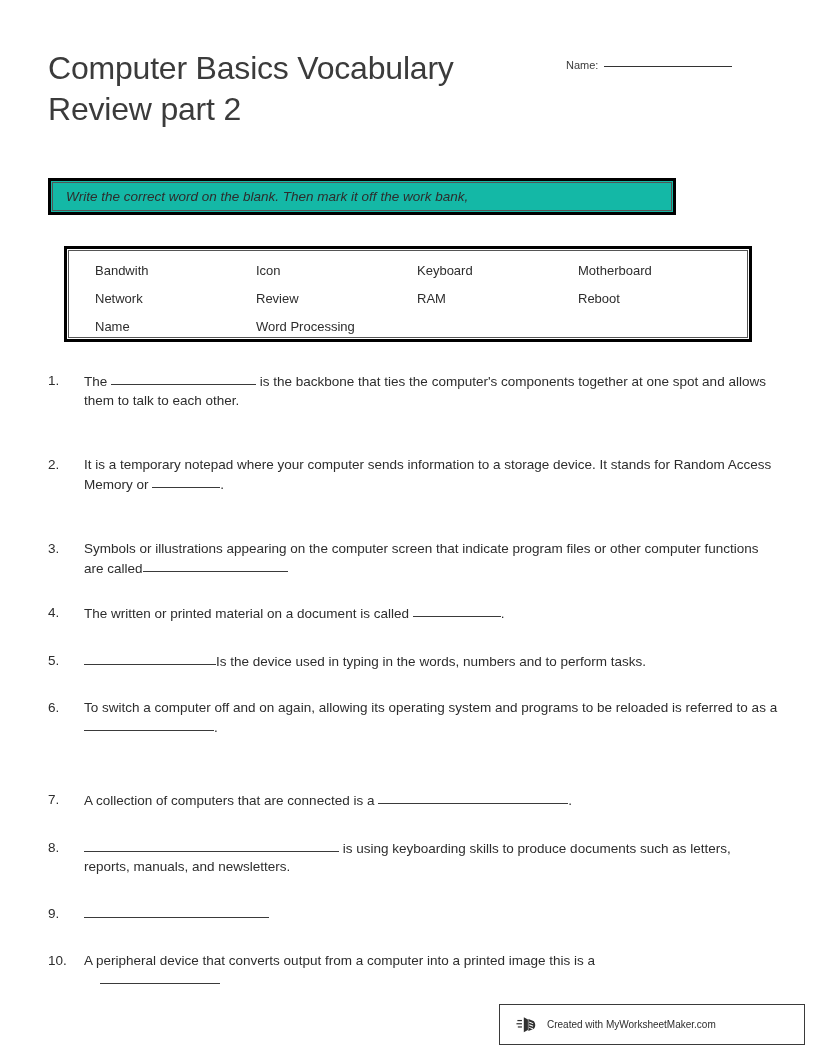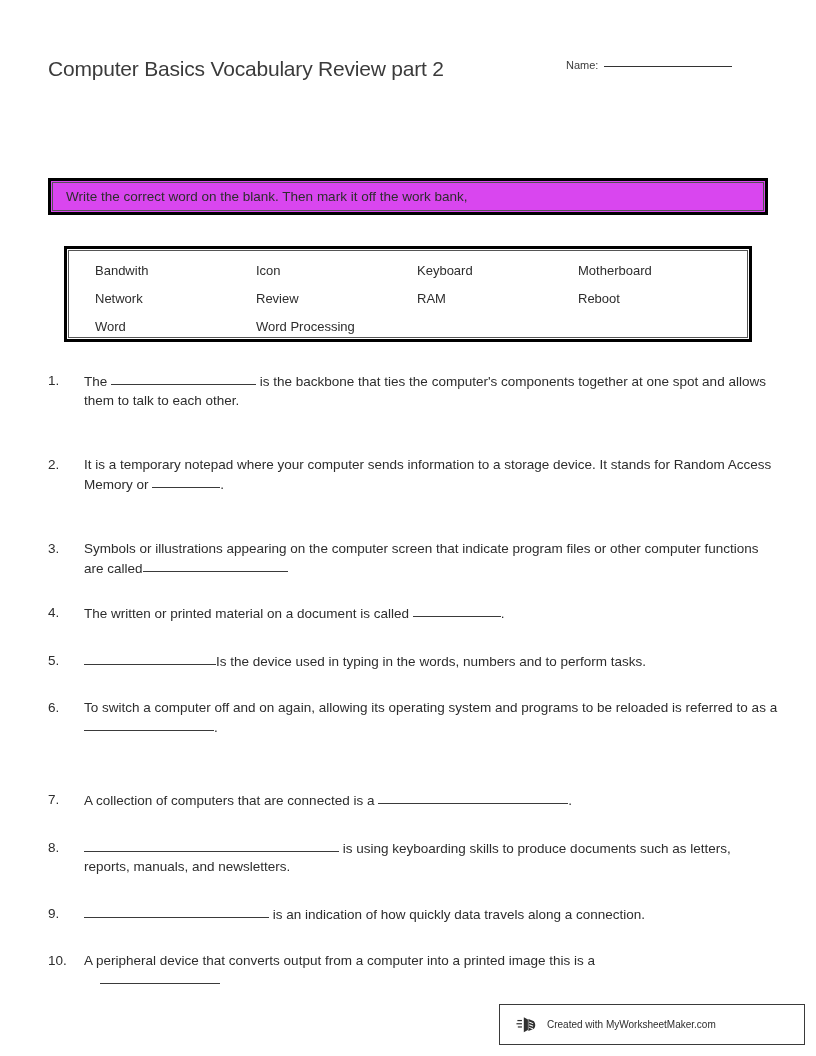--- a/index.html
+++ b/index.html
@@ -22,21 +22,21 @@
     position: absolute;
     left: 0; top: 0;
     width: 816px;
     height: 150px;
   }
   .title {
     position: absolute;
     left: 48px;
     top: 48px;
     width: 470px;
-    font-size: 21px;
+    font-size: 32px;
     font-weight: 400;
     line-height: 41px;
     color: #3b3b3b;
     letter-spacing: -0.2px;
   }
   .name-block {
     position: absolute;
     left: 566px;
     top: 52px;
     font-size: 11px;
@@ -51,25 +51,26 @@
     margin-left: 6px;
     vertical-align: 2px;
     height: 14px;
   }
 
   
   .instruction-box {
     position: absolute;
     left: 48px;
     top: 178px;
-    width: 720px;
+    width: 628px;
     height: 37px;
     border: 3px solid #000;
     box-sizing: border-box;
-    background: #d946ef;
+    background: #14b8a6;
+    font-style: italic;
   }
   .instruction-inner {
     position: absolute;
     left: 1px; top: 1px; right: 1px; bottom: 1px;
     border: 1px solid #555;
     box-sizing: border-box;
     display: flex;
     align-items: center;
   }
   .instruction-text {
@@ -192,21 +193,21 @@
           <div class="wb-cell">Keyboard</div>
           <div class="wb-cell">Motherboard</div>
         </div>
         <div class="wb-row">
           <div class="wb-cell">Network</div>
           <div class="wb-cell">Review</div>
           <div class="wb-cell">RAM</div>
           <div class="wb-cell">Reboot</div>
         </div>
         <div class="wb-row">
-          <div class="wb-cell">Word</div>
+          <div class="wb-cell">Name</div>
           <div class="wb-cell">Word Processing</div>
           <div class="wb-cell empty"></div>
           <div class="wb-cell empty"></div>
         </div>
       </div>
   </div>
 </div>
 
 <div class="questions" id="questions-list">
     <div class="question" style="margin-bottom: 46px;">
@@ -236,21 +237,21 @@
     <div class="question" style="margin-bottom: 28px;">
       <span class="q-num">7.</span>
       <span class="q-body"><span>A collection of computers that are connected is a </span><span class="blank" style="width: 190px;"></span><span>.</span></span>
     </div>
     <div class="question" style="margin-bottom: 28px;">
       <span class="q-num">8.</span>
       <span class="q-body"><span class="blank" style="width: 255px;"></span><span> is using keyboarding skills to produce documents such as letters, reports, manuals, and newsletters.</span></span>
     </div>
     <div class="question" style="margin-bottom: 28px;">
       <span class="q-num">9.</span>
-      <span class="q-body"><span class="blank" style="width: 185px;"></span><span> is an indication of how quickly data travels along a connection.</span></span>
+      <span class="q-body"><span class="blank" style="width: 185px;"></span></span>
     </div>
     <div class="question" style="margin-bottom: 0px;">
       <span class="q-num">10.</span>
       <span class="q-body"><span>A peripheral device that converts output from a computer into a printed image this is a </span><br><span style="display: inline-block; width: 16px;"></span><span class="blank" style="width: 120px;"></span></span>
     </div>
   </div>
 
 <div class="footer-badge">
   <svg class="footer-logo" viewBox="0 0 24 24" aria-hidden="true">
     <g fill="#2f2f2f">

